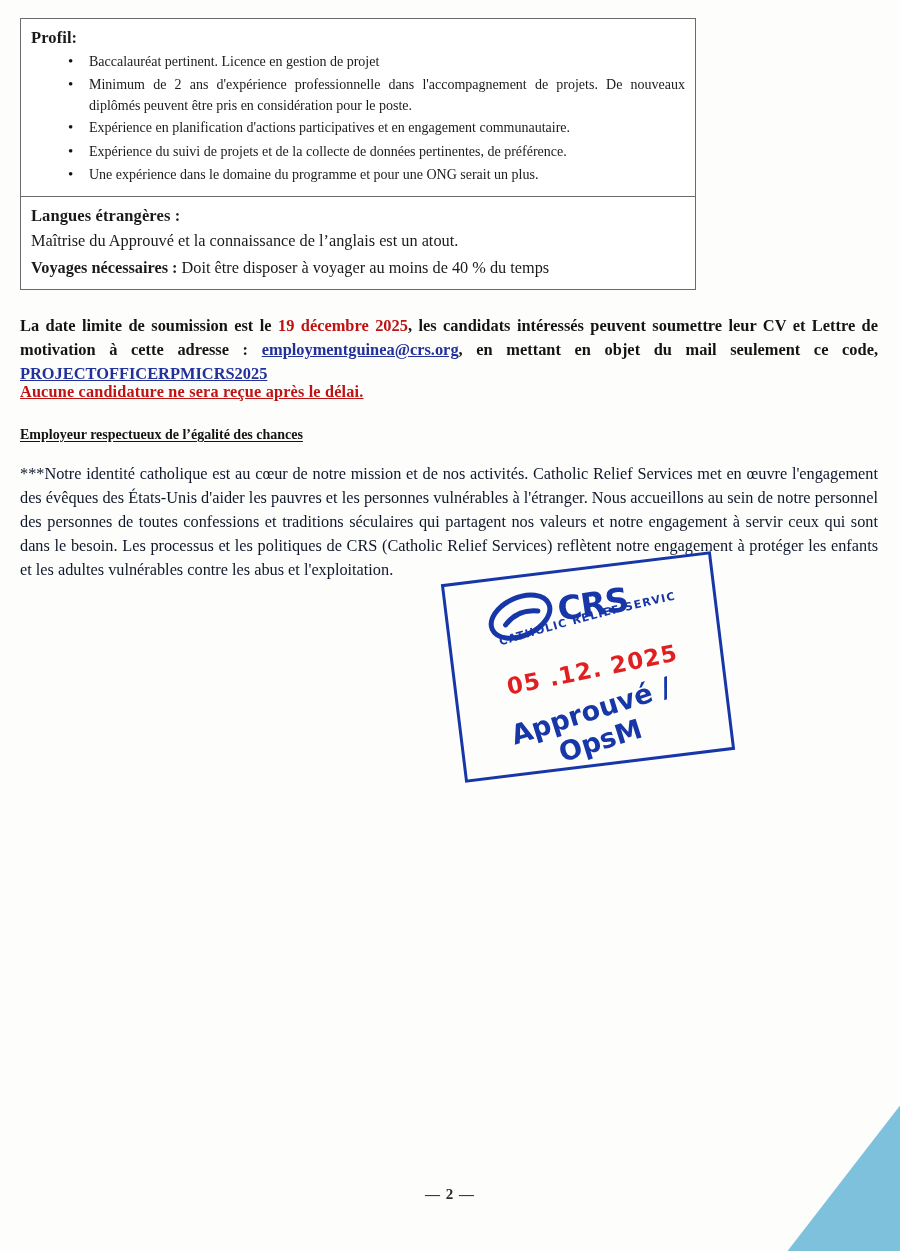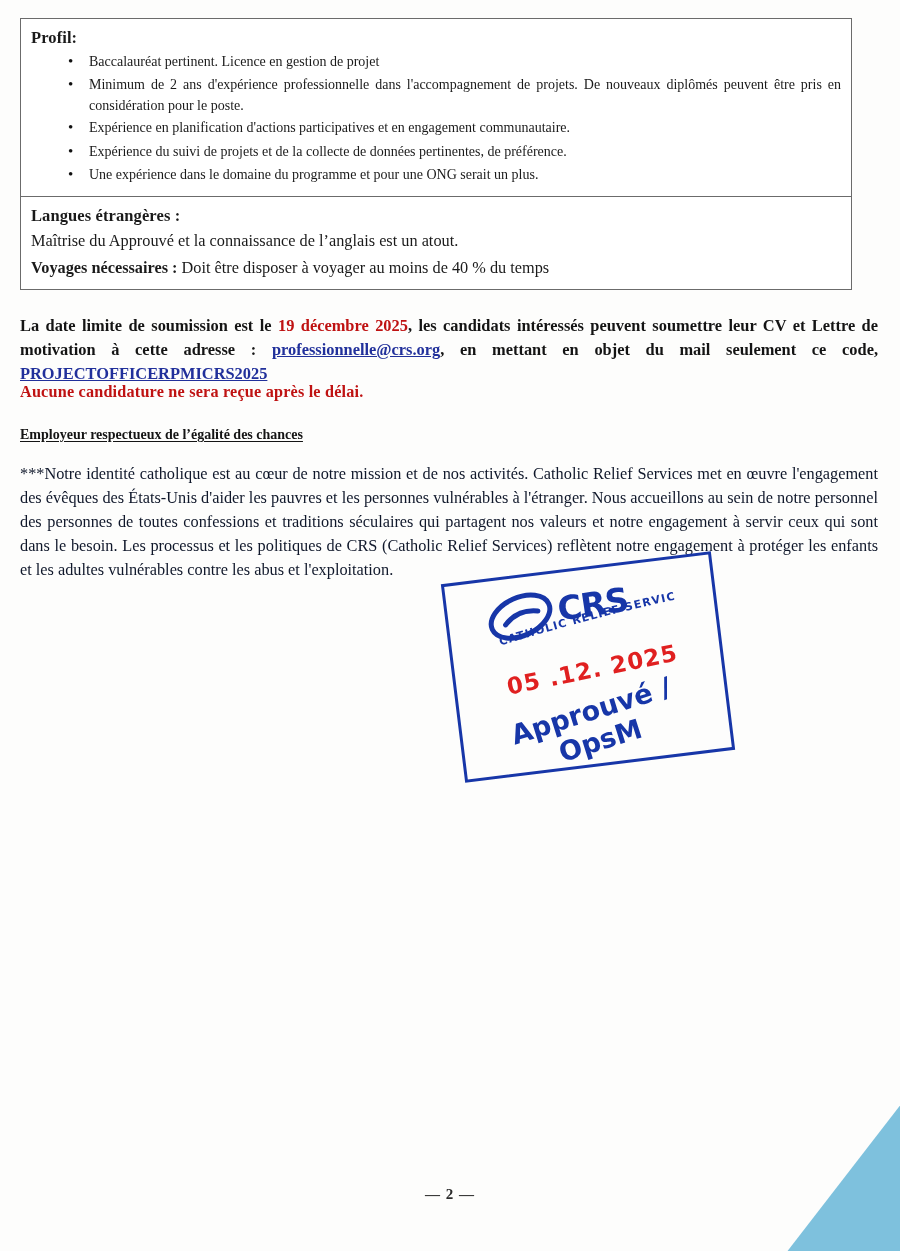--- a/index.html
+++ b/index.html
@@ -22,21 +22,21 @@
     position: absolute;
     inset: 0;
     background: #fdfdfc;
   }
 
   
   .req-table {
     position: absolute;
     left: 20px;
     top: 18px;
-    width: 832px;
+    width: 676px;
     border: 1.6px solid #6b6b6b;
     box-sizing: border-box;
     background: #ffffff;
   }
   .req-cell {
     padding: 5px 10px 8px 10px;
     box-sizing: border-box;
   }
   .req-cell + .req-cell {
     border-top: 1.6px solid #6b6b6b;
@@ -96,20 +96,21 @@
   }
   .warn {
     position: absolute;
     left: 20px;
     top: 383px;
     width: 700px;
     font-size: 16.2px;
     font-weight: bold;
     color: #bf1212;
     letter-spacing: .2px;
+    text-decoration: underline;
   }
 
   
   .eo-head {
     position: absolute;
     left: 20px;
     top: 427px;
     font-size: 14px;
     font-weight: bold;
     text-decoration: underline;
@@ -241,21 +242,21 @@
       <div class="cell-head">Langues étrangères :</div>
       <div class="plain-line">Maîtrise du Approuvé et la connaissance de l’anglais est un atout.</div>
       <div class="plain-line">
         <span class="inline-bold">Voyages nécessaires :</span><span> Doit être disposer à voyager au moins de 40 % du temps</span>
       </div>
     </div>
 
   </div>
 
   <div class="deadline">
-    <span>La date limite de soumission est le </span><span class="red">19 décembre 2025</span><span>, les candidats intéressés peuvent soumettre leur CV et Lettre de motivation à cette adresse : </span><span class="link">professionnelle@crs.org</span><span>, en mettant en objet du mail seulement ce code, </span><span class="link">PROJECTOFFICERPMICRS2025</span>
+    <span>La date limite de soumission est le </span><span class="red">19 décembre 2025</span><span>, les candidats intéressés peuvent soumettre leur CV et Lettre de motivation à cette adresse : </span><span class="link">employmentguinea@crs.org</span><span>, en mettant en objet du mail seulement ce code, </span><span class="link">PROJECTOFFICERPMICRS2025</span>
   </div>
 
   <div class="warn">Aucune candidature ne sera reçue après le délai.</div>
 
   <div class="eo-head">Employeur respectueux de l’égalité des chances</div>
   <div class="eo-body">***Notre identité catholique est au cœur de notre mission et de nos activités. Catholic Relief Services met en œuvre l'engagement des évêques des États-Unis d'aider les pauvres et les personnes vulnérables à l'étranger. Nous accueillons au sein de notre personnel des personnes de toutes confessions et traditions séculaires qui partagent nos valeurs et notre engagement à servir ceux qui sont dans le besoin. Les processus et les politiques de CRS (Catholic Relief Services) reflètent notre engagement à protéger les enfants et les adultes vulnérables contre les abus et l'exploitation.</div>
 
   <div class="stamp">
     <div class="stamp-border"></div>
 

